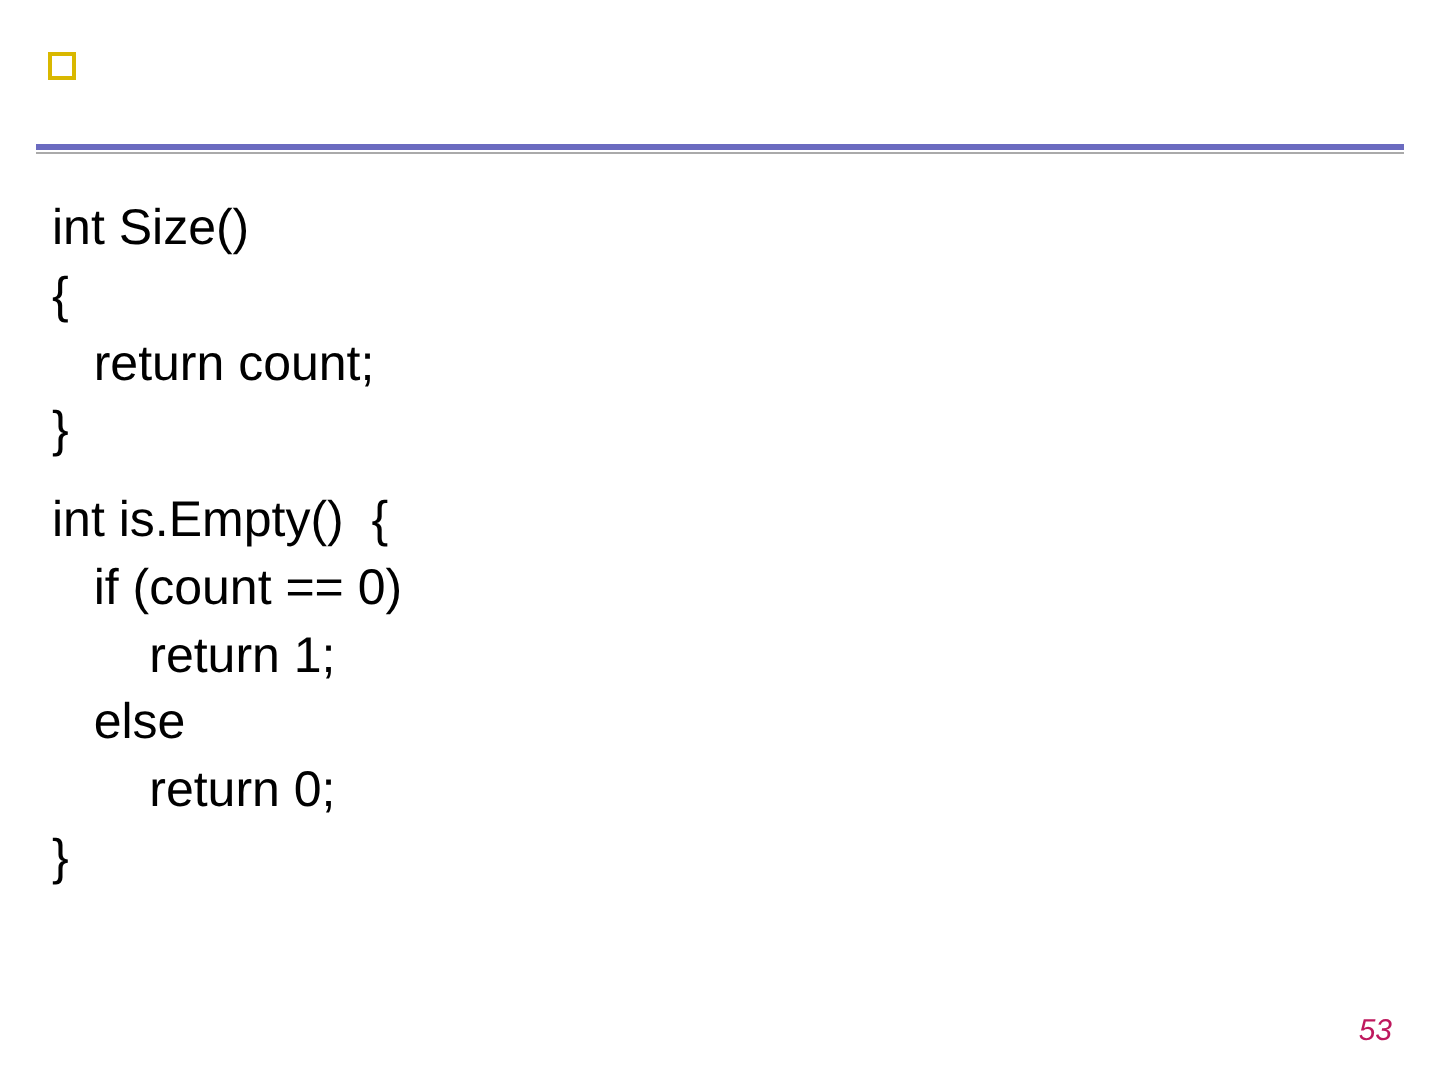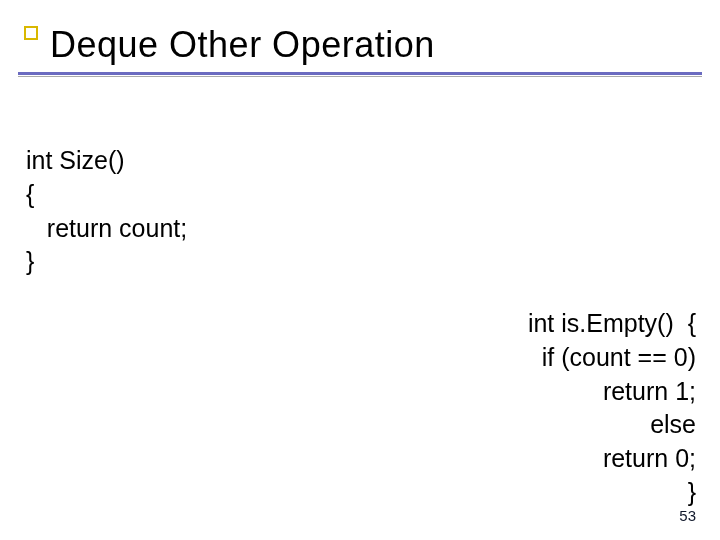--- a/index.html
+++ b/index.html
@@ -60,37 +60,36 @@
       font-size: 25px;
       line-height: 1.35;
       color: #000;
       font-family: Arial, Helvetica, sans-serif;
     }
     .code-block {
       white-space: pre;
       font-family: Arial, Helvetica, sans-serif;
     }
     .code-block.second {
-      margin-top: 28px;
-      text-align: right;
+      margin-top: 11px;
     }
     .page-number {
       position: absolute;
       bottom: 16px;
       right: 24px;
       font-size: 15px;
-      color: #0f172a;
+      color: #be185d;
+      font-style: italic;
     }
   </style>
 </head>
 <body>
 
 <div class="slide">
   <div class="accent-square"></div>
-  <h1 class="title">Deque Other Operation</h1>
   <div class="underline-top"></div>
   <div class="underline-bottom"></div>
 
   <div class="content">
     <div class="code-block">int Size()
 {
    return count;
 }</div>
     <div class="code-block second">int is.Empty()  {
    if (count == 0)

